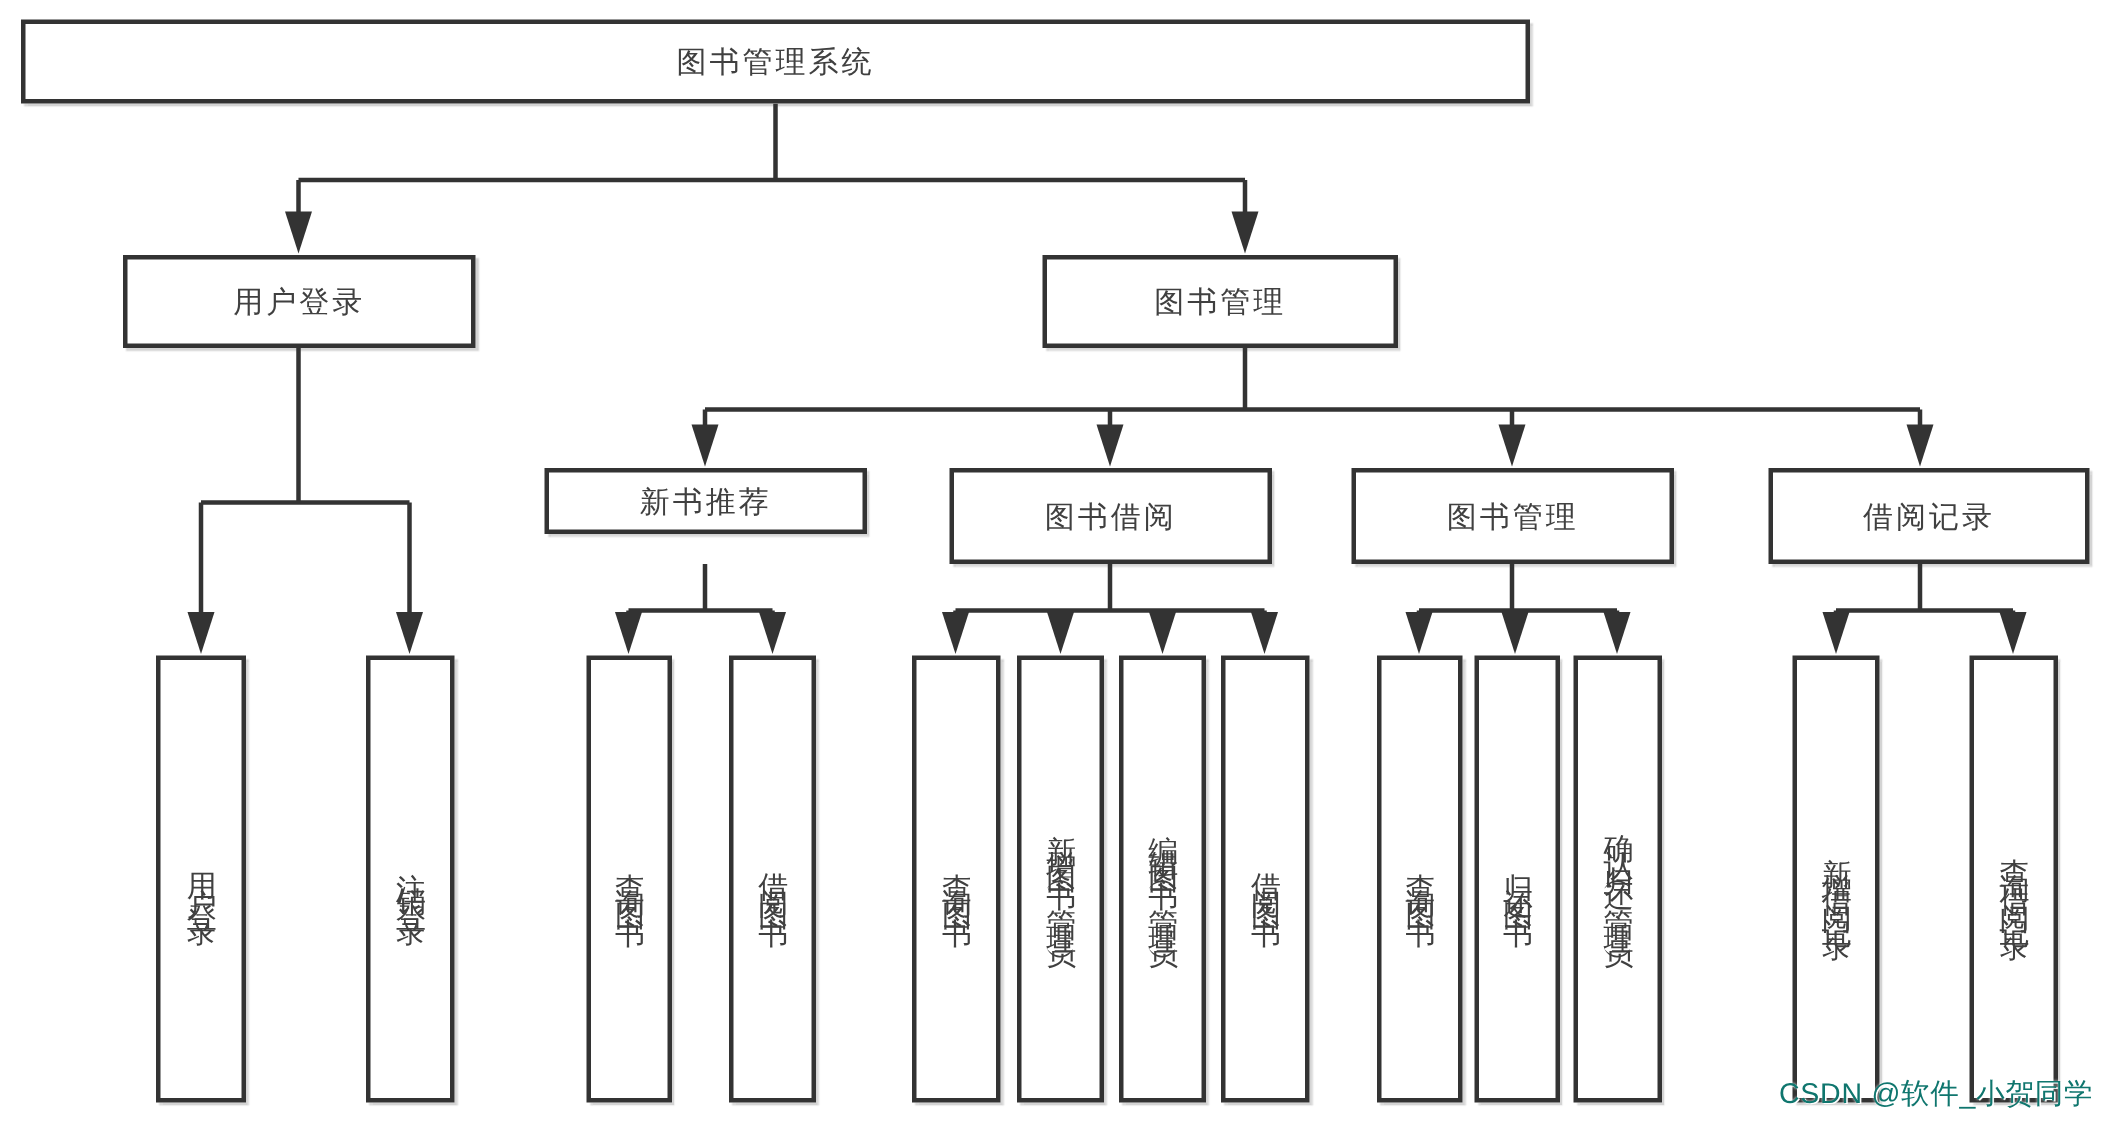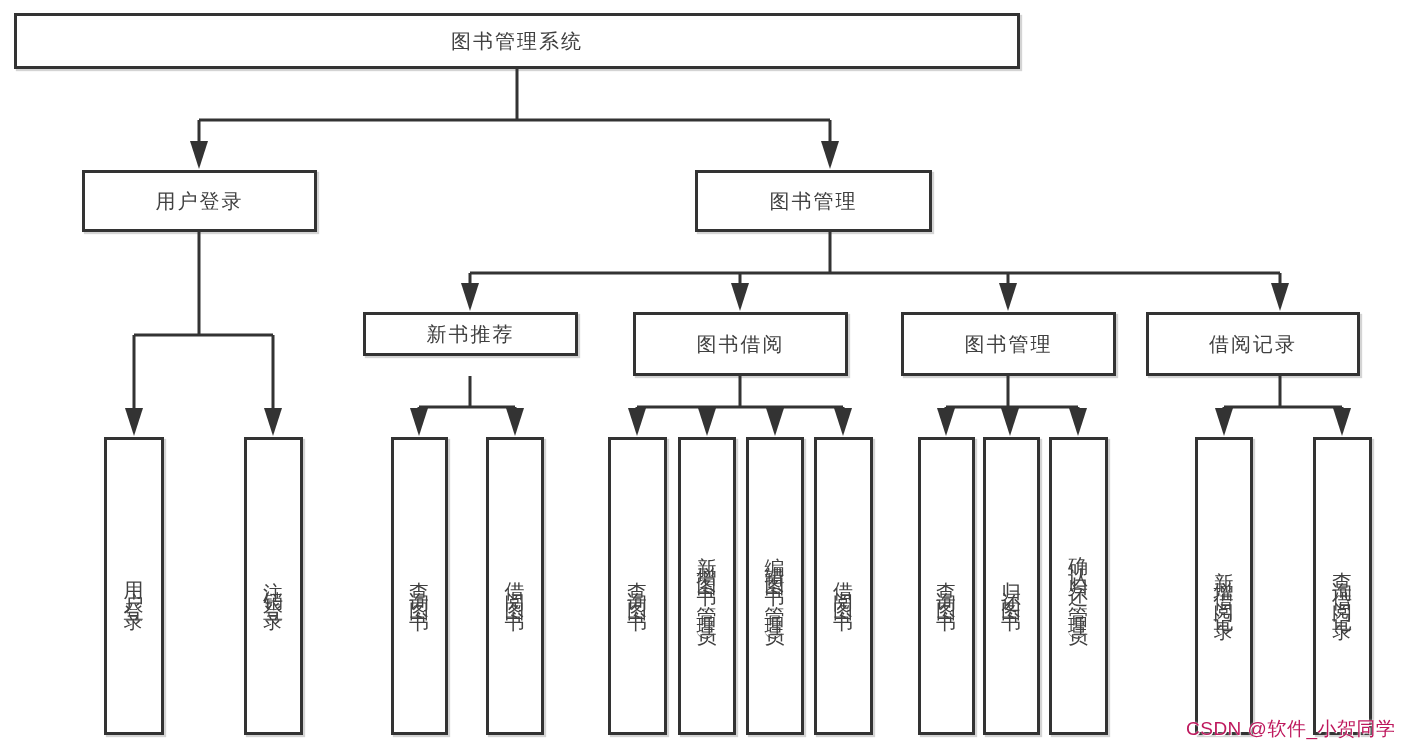--- a/index.html
+++ b/index.html
@@ -43,21 +43,21 @@
     letter-spacing: 10px;
     line-height: 1;
     white-space: normal;
   }
   .watermark {
     position: absolute;
     left: 1186px;
     top: 716px;
     font-size: 19px;
     letter-spacing: 0.5px;
-    color: #be185d;
+    color: #0f766e;
     text-shadow: 0 0 2px #ffffff, 1px 1px 0 #ffffff;
     white-space: nowrap;
     z-index: 5;
   }
 </style>
 </head>
 <body>
 
 <div class="canvas">
 
@@ -124,21 +124,21 @@
 
   <div class="node" style="left:363px;top:312px;width:215px;height:44px">
     <span class="lbl">新书推荐</span>
   </div>
   <div class="node" style="left:633px;top:312px;width:215px;height:64px">
     <span class="lbl">图书借阅</span>
   </div>
   <div class="node" style="left:901px;top:312px;width:215px;height:64px">
     <span class="lbl">图书管理</span>
   </div>
-  <div class="node" style="left:1146px;top:312px;width:214px;height:64px">
+  <div class="node" style="left:1179px;top:312px;width:214px;height:64px">
     <span class="lbl">借阅记录</span>
   </div>
 
   <div class="node vnode" style="left:104px;top:437px;width:60px;height:298px">
     <span class="lbl">用户登录</span>
   </div>
   <div class="node vnode" style="left:244px;top:437px;width:59px;height:298px">
     <span class="lbl">注销登录</span>
   </div>
 

